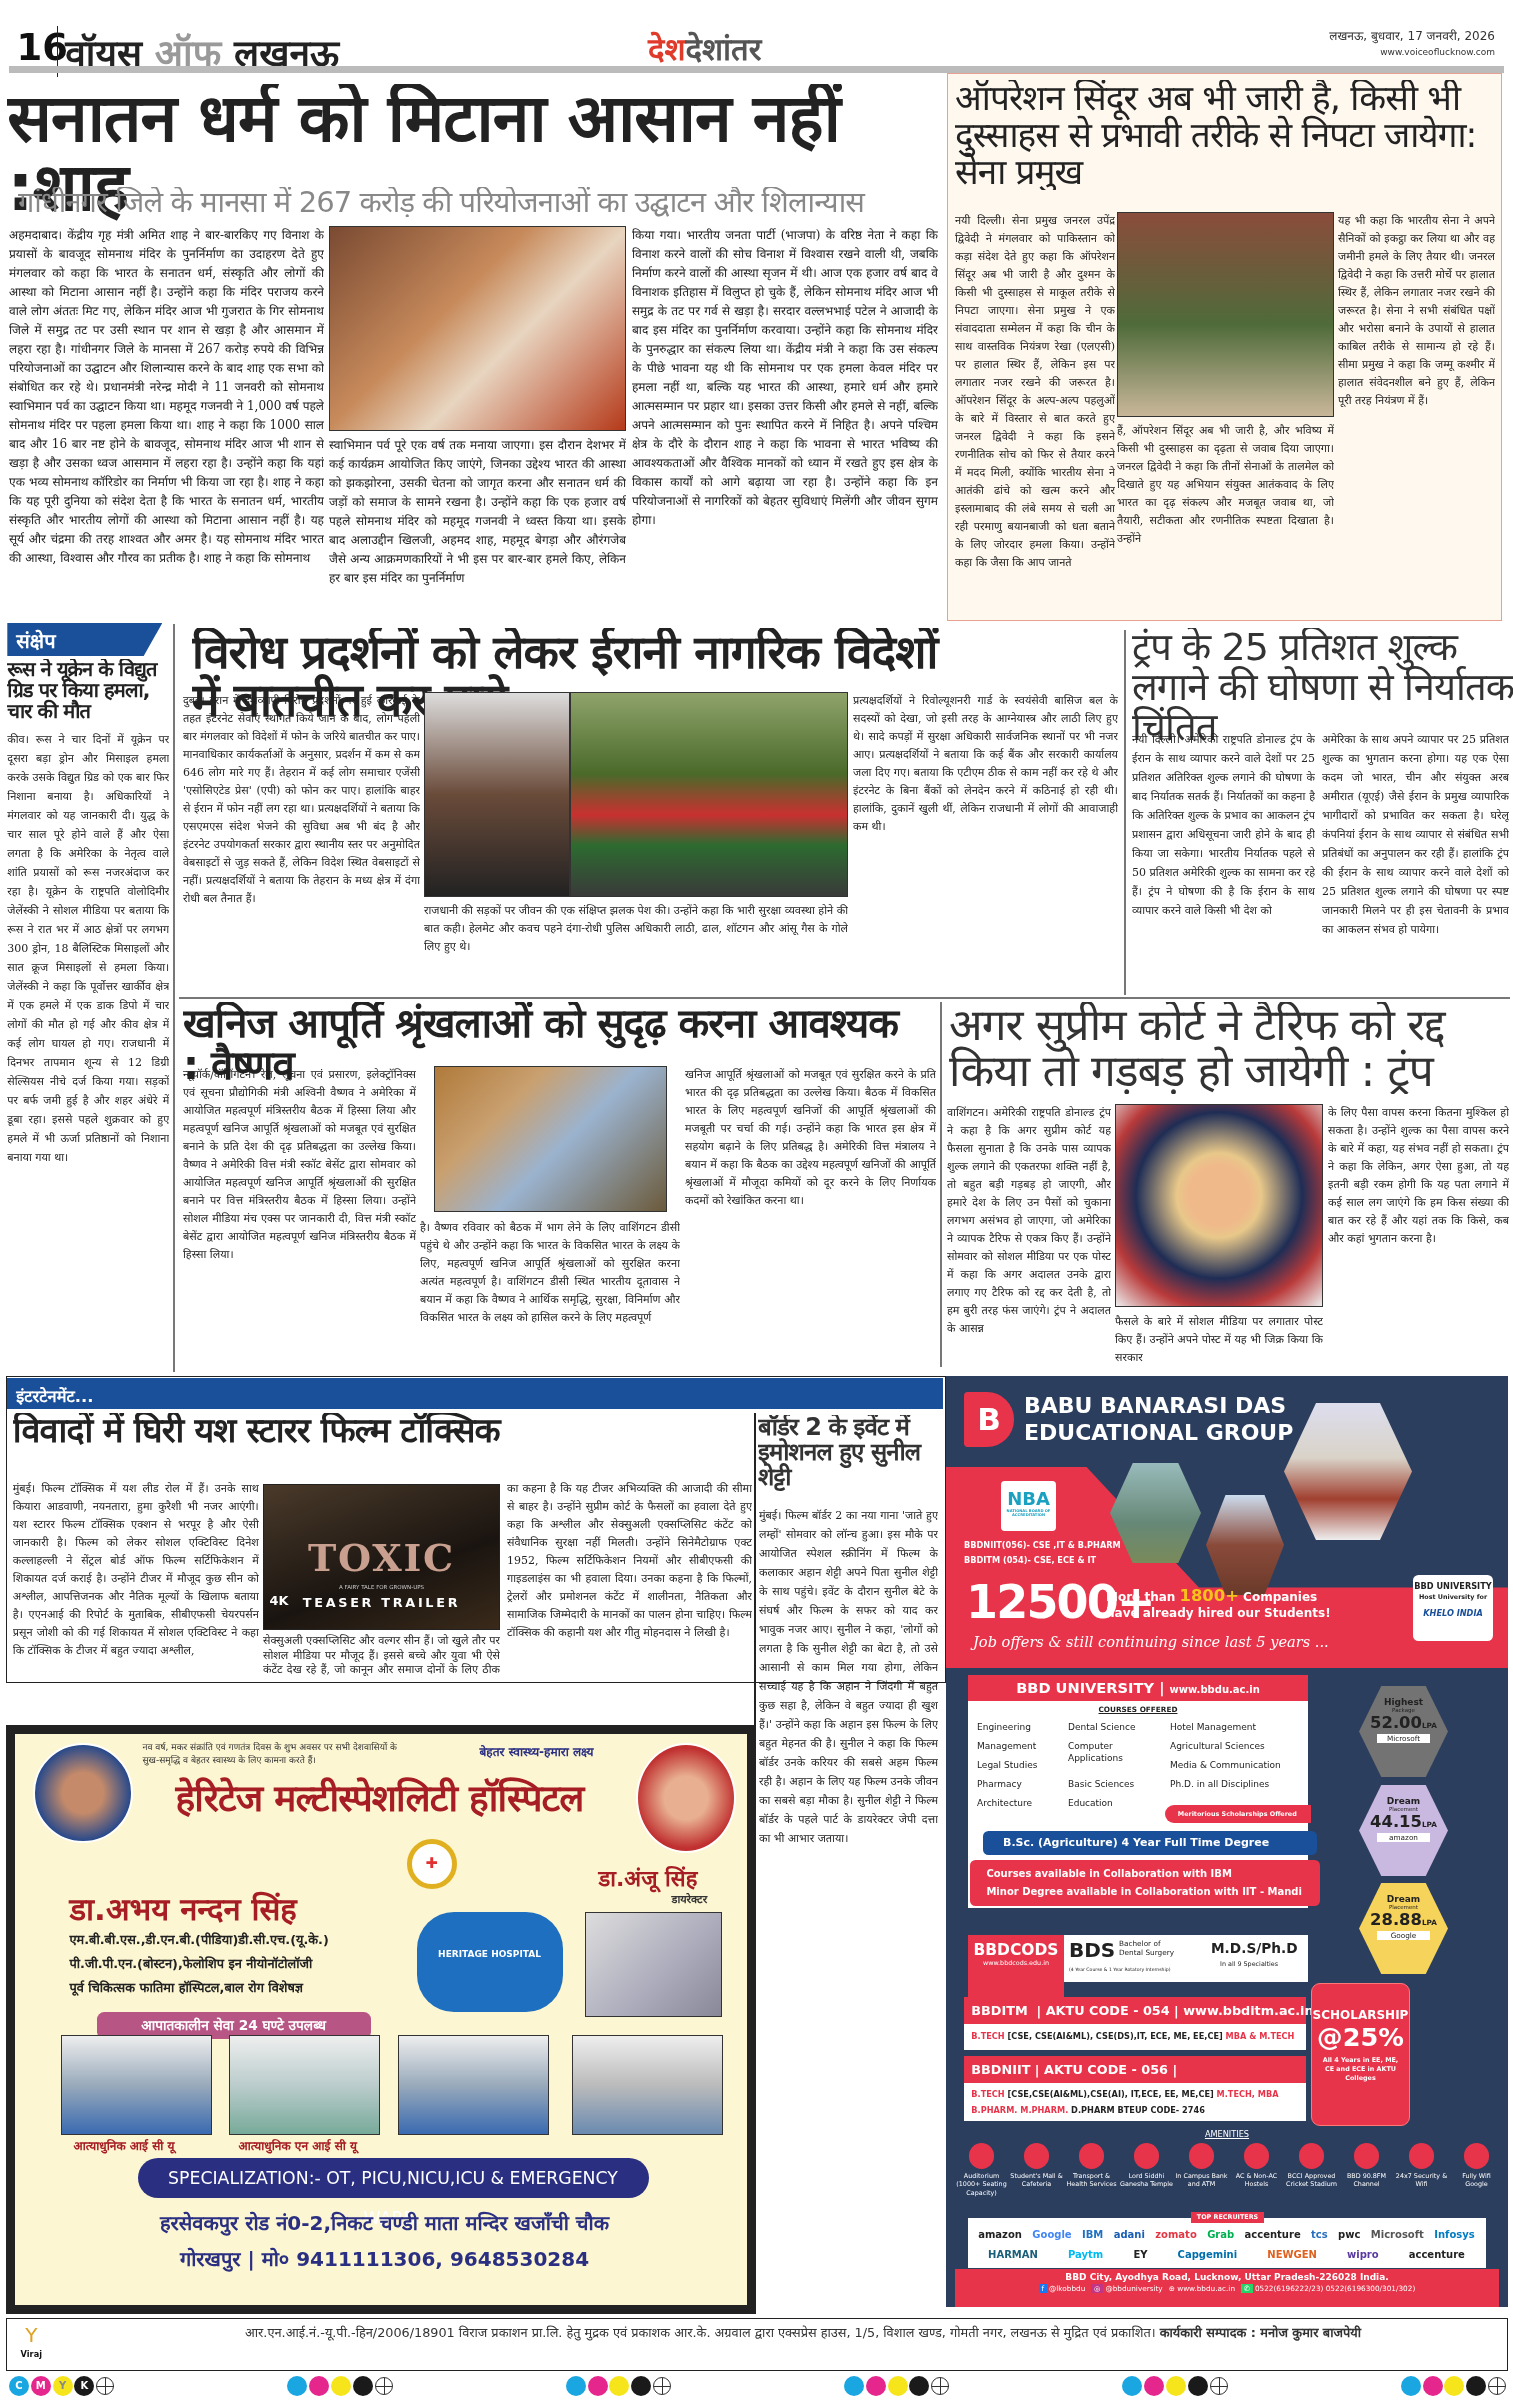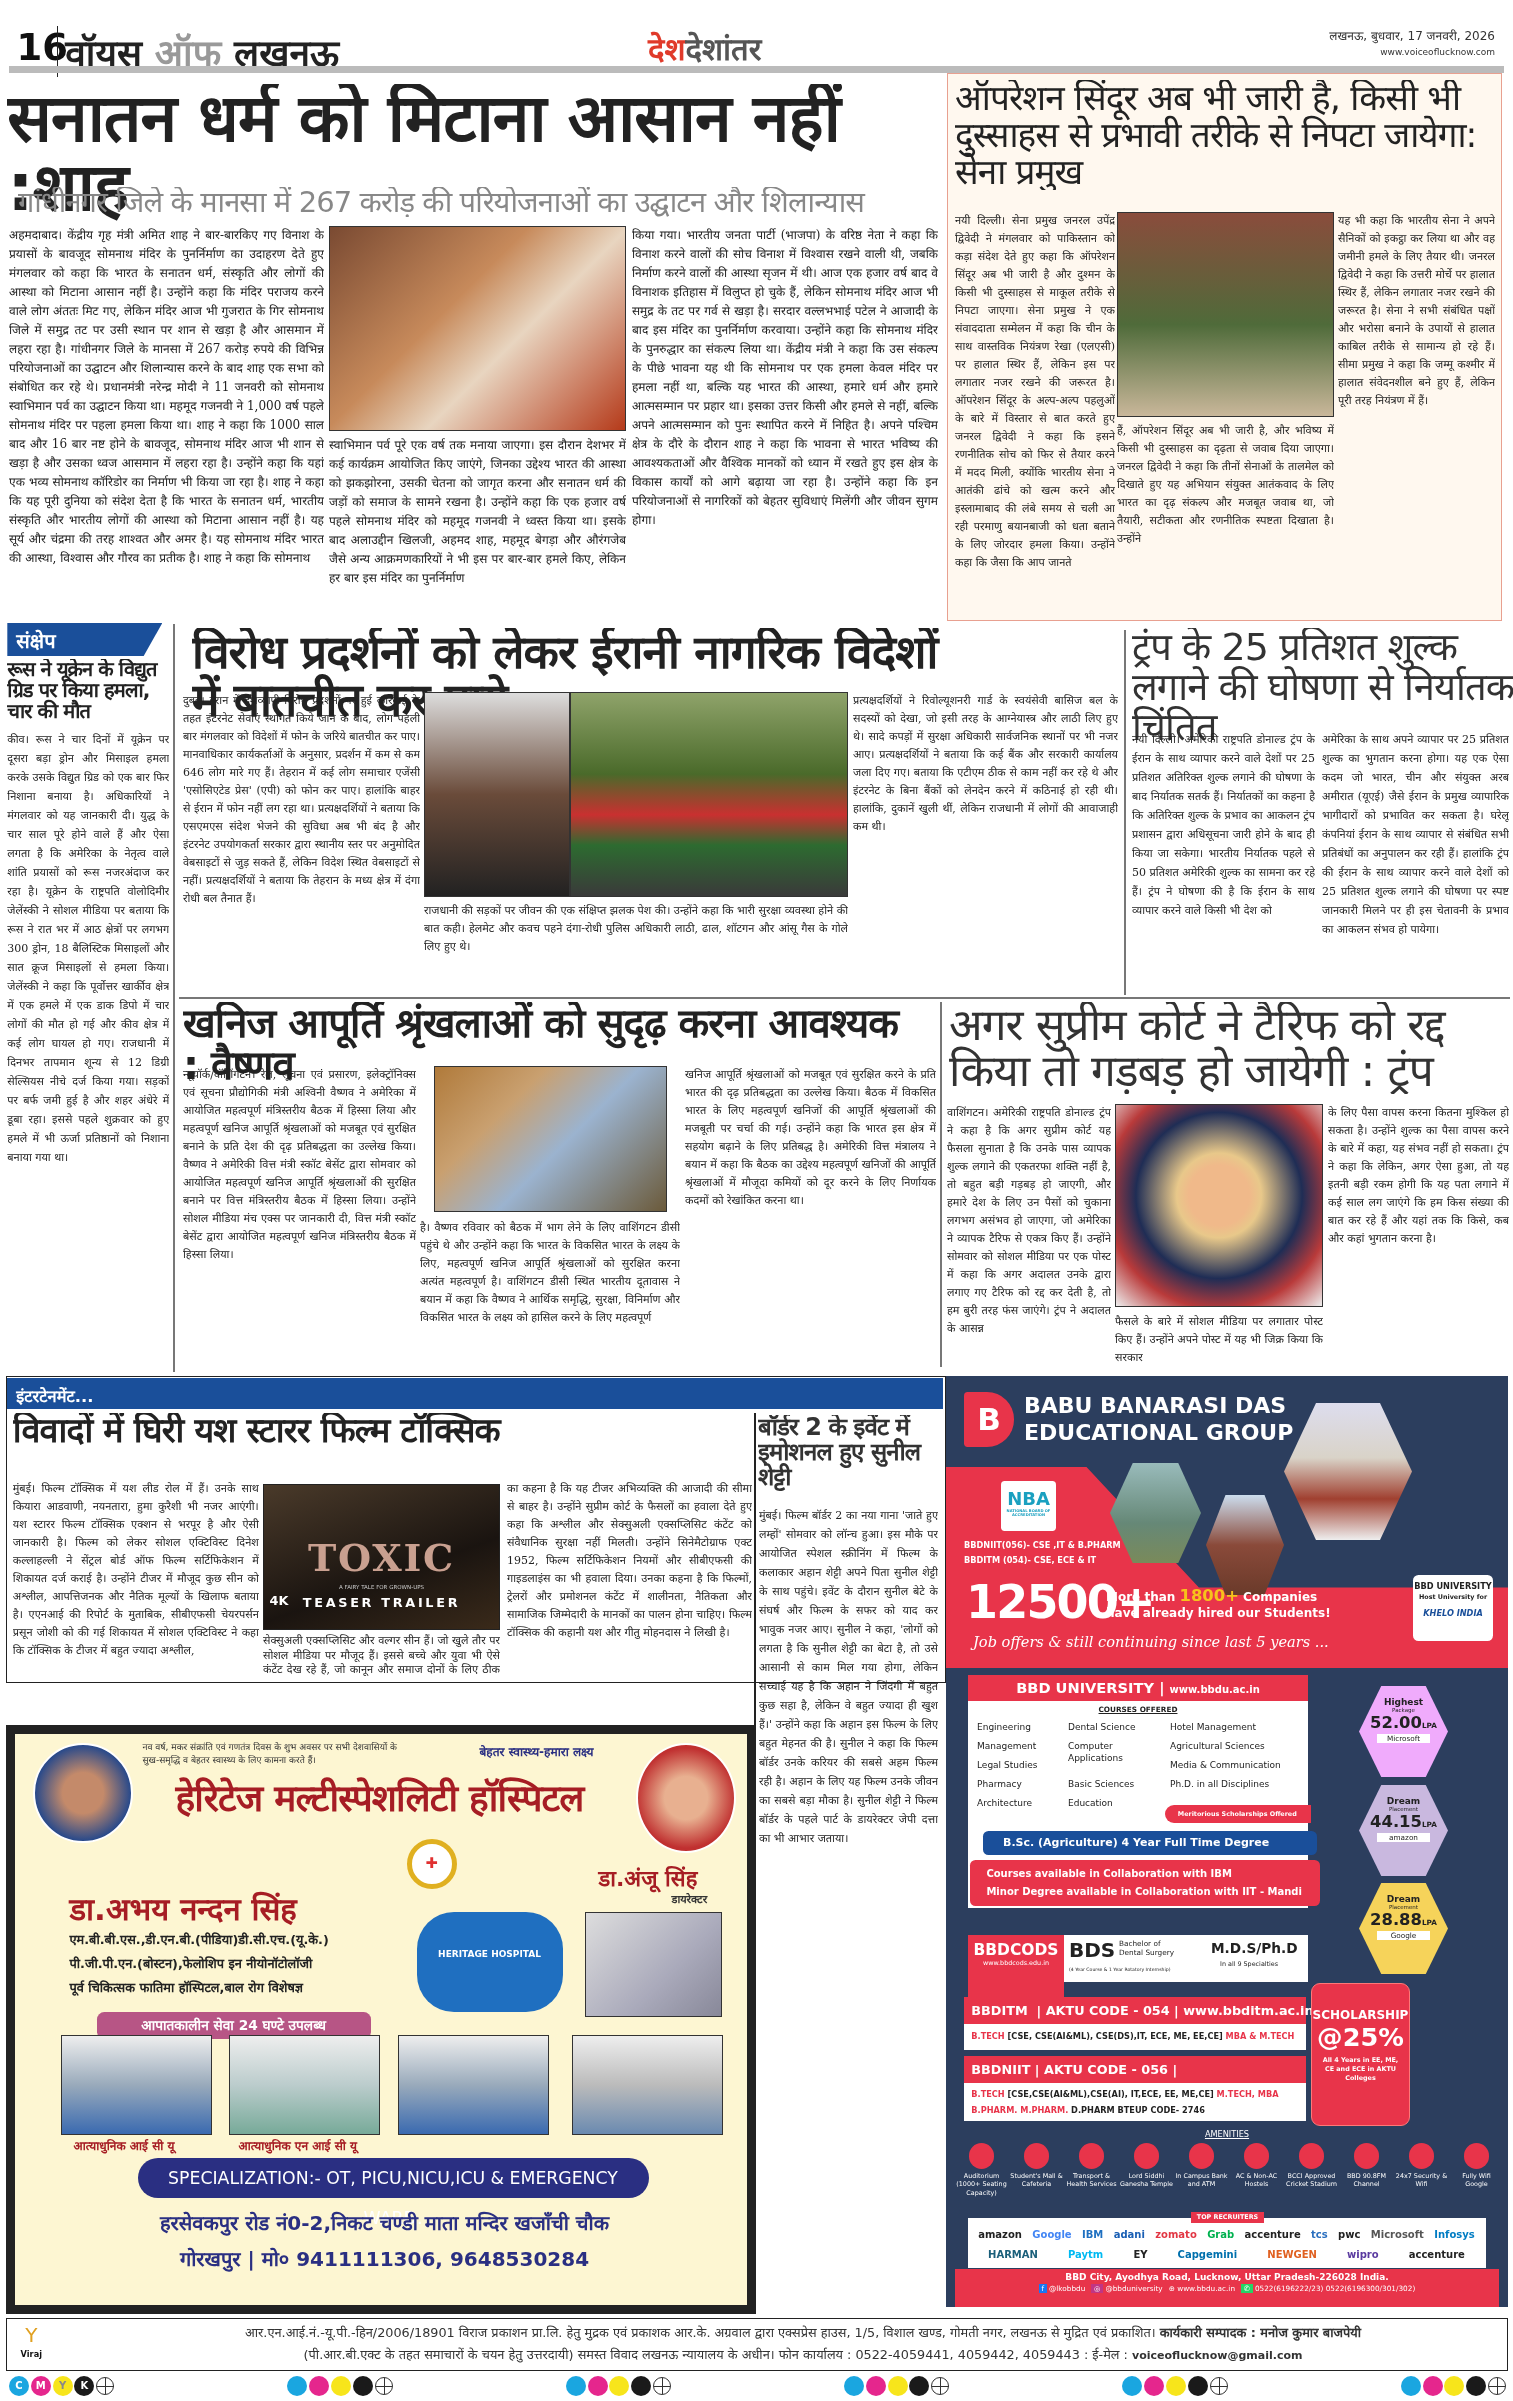--- a/index.html
+++ b/index.html
@@ -217,21 +217,21 @@
     <div>Media &amp; Communication</div>
     <div>Ph.D. in all Disciplines</div>
   </div>
   <div class="abs red-bg white" style="left:219px;top:429px;width:146px;height:18px;border-radius:9px 0 0 9px;font-size:6.4px;line-height:18px;padding-left:12.8px;font-weight:bold">Meritorious Scholarships Offered</div>
   <div class="abs white" style="left:37px;top:455px;width:334px;height:24px;background:#1a4f9a;border-radius:5.5px;font-size:11px;font-weight:bold;line-height:24px;padding-left:20px">B.Sc. (Agriculture) 4 Year Full Time Degree Program</div>
   <div class="abs red-bg white" style="left:24px;top:484px;width:350px;height:46px;border-radius:5.5px;font-size:10px;font-weight:bold;line-height:18px;padding:4.6px 16.4px">
     <div>Courses available in Collaboration with IBM</div>
     <div>Minor Degree available in Collaboration with IIT - Mandi</div>
   </div>
 
-  <div class="abs" style="left:413px;top:310px;width:89px;height:91px;background:#f0abfc;clip-path:polygon(25% 0,75% 0,100% 50%,75% 100%,25% 100%,0 50%);text-align:center;padding-top:11px;color:#222">
+  <div class="abs" style="left:413px;top:310px;width:89px;height:91px;background:#737373;clip-path:polygon(25% 0,75% 0,100% 50%,75% 100%,25% 100%,0 50%);text-align:center;padding-top:11px;color:#222">
     <div style="font-size:9px;font-weight:bold">Highest</div>
     <div style="font-size:5.5px">Package</div>
     <div style="font-size:16.4px;font-weight:bold"><span>52.00</span><span style="font-size:7.3px">LPA</span></div>
     <div style="font-size:7.3px;background:#fff;margin:1.8px 18px">Microsoft</div>
   </div>
   <div class="abs" style="left:413px;top:409px;width:89px;height:91px;background:#c9b8df;clip-path:polygon(25% 0,75% 0,100% 50%,75% 100%,25% 100%,0 50%);text-align:center;padding-top:11px;color:#222">
     <div style="font-size:9px;font-weight:bold">Dream</div>
     <div style="font-size:5.5px">Placement</div>
     <div style="font-size:16.4px;font-weight:bold"><span>44.15</span><span style="font-size:7.3px">LPA</span></div>
     <div style="font-size:7.3px;background:#fff;margin:1.8px 18px">amazon</div>
@@ -344,21 +344,20 @@
   </div>
 </div>
 
 <div class="abs" id="footer"></div>
 <div class="abs" style="left:12.8px;top:2322px;width:37px;height:47px;text-align:center">
   <div style="font-size:20px;color:#e0a020;line-height:27px">Y</div>
   <div style="font-size:8.2px;font-weight:bold">Viraj</div>
 </div>
 <div class="abs" id="footer-text">
   <div><span>आर.एन.आई.नं.-यू.पी.-हिन/2006/18901 विराज प्रकाशन प्रा.लि. हेतु मुद्रक एवं प्रकाशक आर.के. अग्रवाल द्वारा एक्सप्रेस हाउस, 1/5, विशाल खण्ड, गोमती नगर, लखनऊ से मुद्रित एवं प्रकाशित।</span> <b>कार्यकारी सम्पादक : मनोज कुमार बाजपेयी</b></div>
-  <div><span>(पी.आर.बी.एक्ट के तहत समाचारों के चयन हेतु उत्तरदायी) समस्त विवाद लखनऊ न्यायालय के अधीन। फोन कार्यालय : 0522-4059441, 4059442, 4059443 : ई-मेल :</span> <b style="font-size:11px">voiceoflucknow@gmail.com</b></div>
 </div>
 
 <div class="abs" id="colorbar" style="left:9px;top:2373px;width:1497px;height:25.6px;display:flex;justify-content:space-between;align-items:center">
     <div><span class="dot" style="background: rgb(26, 166, 224);">C</span><span class="dot" style="background: rgb(229, 38, 141);">M</span><span class="dot" style="background: rgb(247, 229, 27); color: rgb(136, 136, 136);">Y</span><span class="dot" style="background: rgb(26, 26, 26);">K</span><span class="cross"></span></div>
     <div><span class="dot" style="background: rgb(26, 166, 224);"></span><span class="dot" style="background: rgb(229, 38, 141);"></span><span class="dot" style="background: rgb(247, 229, 27);"></span><span class="dot" style="background: rgb(26, 26, 26);"></span><span class="cross"></span></div>
     <div><span class="dot" style="background: rgb(26, 166, 224);"></span><span class="dot" style="background: rgb(229, 38, 141);"></span><span class="dot" style="background: rgb(247, 229, 27);"></span><span class="dot" style="background: rgb(26, 26, 26);"></span><span class="cross"></span></div>
     <div><span class="dot" style="background: rgb(26, 166, 224);"></span><span class="dot" style="background: rgb(229, 38, 141);"></span><span class="dot" style="background: rgb(247, 229, 27);"></span><span class="dot" style="background: rgb(26, 26, 26);"></span><span class="cross"></span></div>
     <div><span class="dot" style="background: rgb(26, 166, 224);"></span><span class="dot" style="background: rgb(229, 38, 141);"></span><span class="dot" style="background: rgb(247, 229, 27);"></span><span class="dot" style="background: rgb(26, 26, 26);"></span><span class="cross"></span></div>
     <div><span class="dot" style="background: rgb(26, 166, 224);"></span><span class="dot" style="background: rgb(229, 38, 141);"></span><span class="dot" style="background: rgb(247, 229, 27);"></span><span class="dot" style="background: rgb(26, 26, 26);"></span><span class="cross"></span></div>
   </div>

